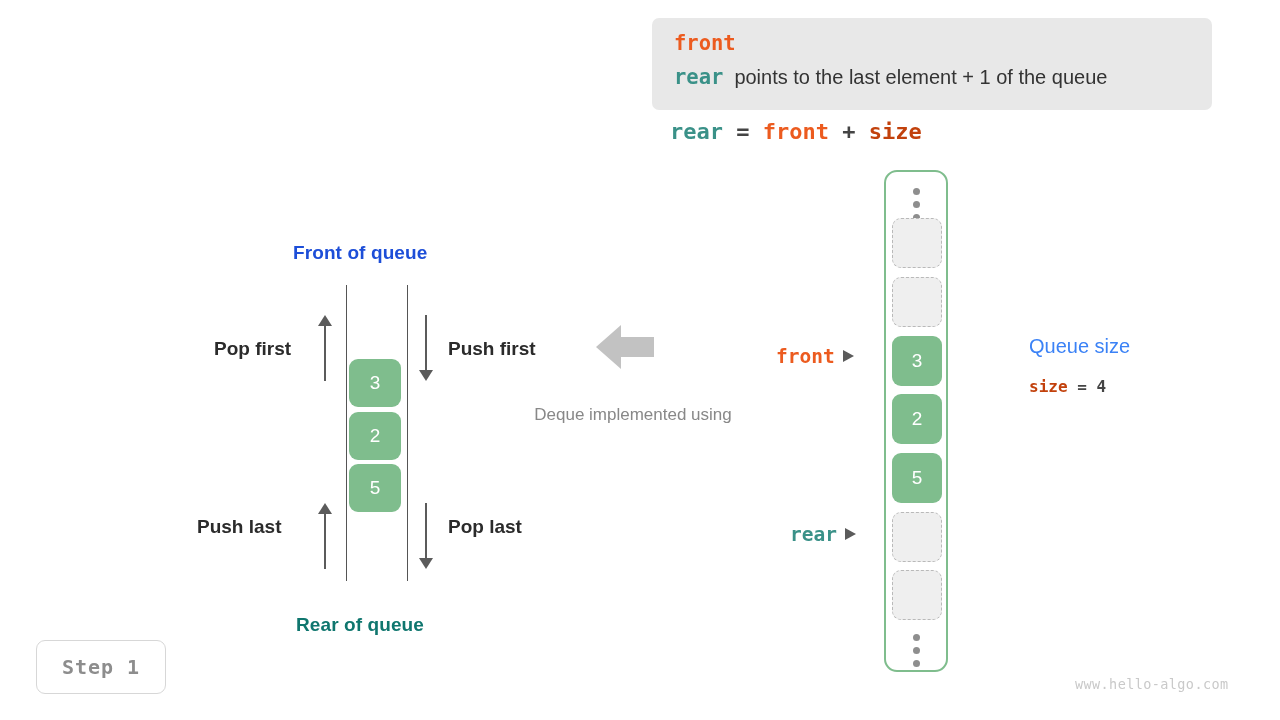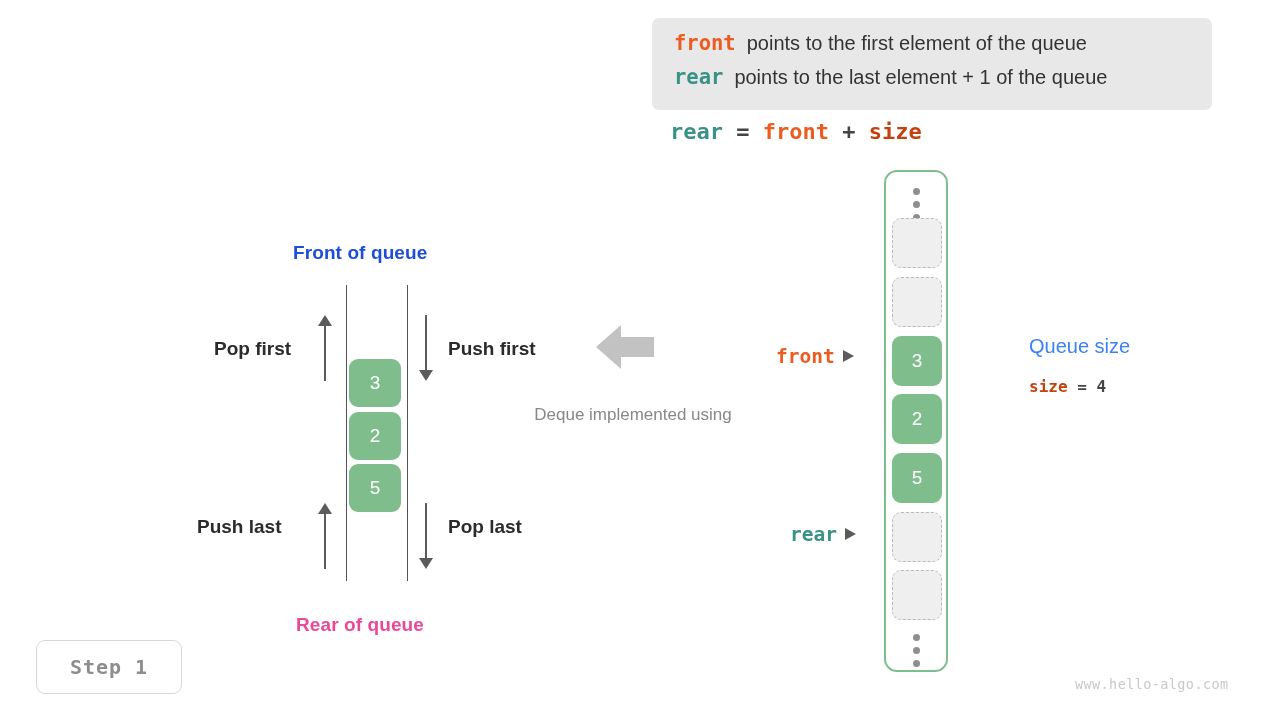--- a/index.html
+++ b/index.html
@@ -59,21 +59,21 @@
 
   
   #front-of-queue-label {
     left: 293px; top: 230px;
     font-size: 19px; font-weight: bold; color: #1d4ed8;
     letter-spacing: .1px;
     margin-top: 12px;
   }
   #rear-of-queue-label {
     left: 296px; top: 614px;
-    font-size: 19px; font-weight: bold; color: #ec4899;
+    font-size: 19px; font-weight: bold; color: #0f766e;
     letter-spacing: .1px;
   }
   .tube-line {
     top: 285px; width: 1px; height: 296px;
     background: #555555;
   }
   #tube-line-left  { left: 346px; }
   #tube-line-right { left: 407px; }
 
   .deque-cell {
@@ -190,21 +190,21 @@
     font-family: "DejaVu Sans Mono", "Liberation Mono", monospace;
     font-weight: bold;
     font-size: 16px;
     white-space: pre;
     color: #444444;
   }
 
   
   #step-badge {
     left: 36px; top: 640px;
-    width: 146px; height: 54px;
+    width: 130px; height: 54px;
     border: 1.5px solid #d7d7d7;
     border-radius: 9px;
     box-sizing: border-box;
     display: flex; align-items: center; justify-content: center;
     font-family: "DejaVu Sans Mono", "Liberation Mono", monospace;
     font-weight: bold;
     font-size: 20px;
     color: #8d8d8d;
     letter-spacing: 1px;
     background: #ffffff;
@@ -218,21 +218,20 @@
     color: #c9c9c9;
     letter-spacing: .4px;
   }
 </style>
 </head>
 <body>
 
 <div class="abs" id="legend-box">
   <div class="legend-row">
     <span class="kw kw-front">front</span>
-    <span class="legend-text">points to the first element of the queue</span>
   </div>
   <div class="legend-row">
     <span class="kw kw-rear">rear</span>
     <span class="legend-text">points to the last element + 1 of the queue</span>
   </div>
 </div>
 
 <div class="abs" id="formula"><span class="kw-rear">rear</span><span> = </span><span class="kw-front">front</span><span> + </span><span class="kw-size">size</span></div>
 
 <div class="abs" id="front-of-queue-label">Front of queue</div>

